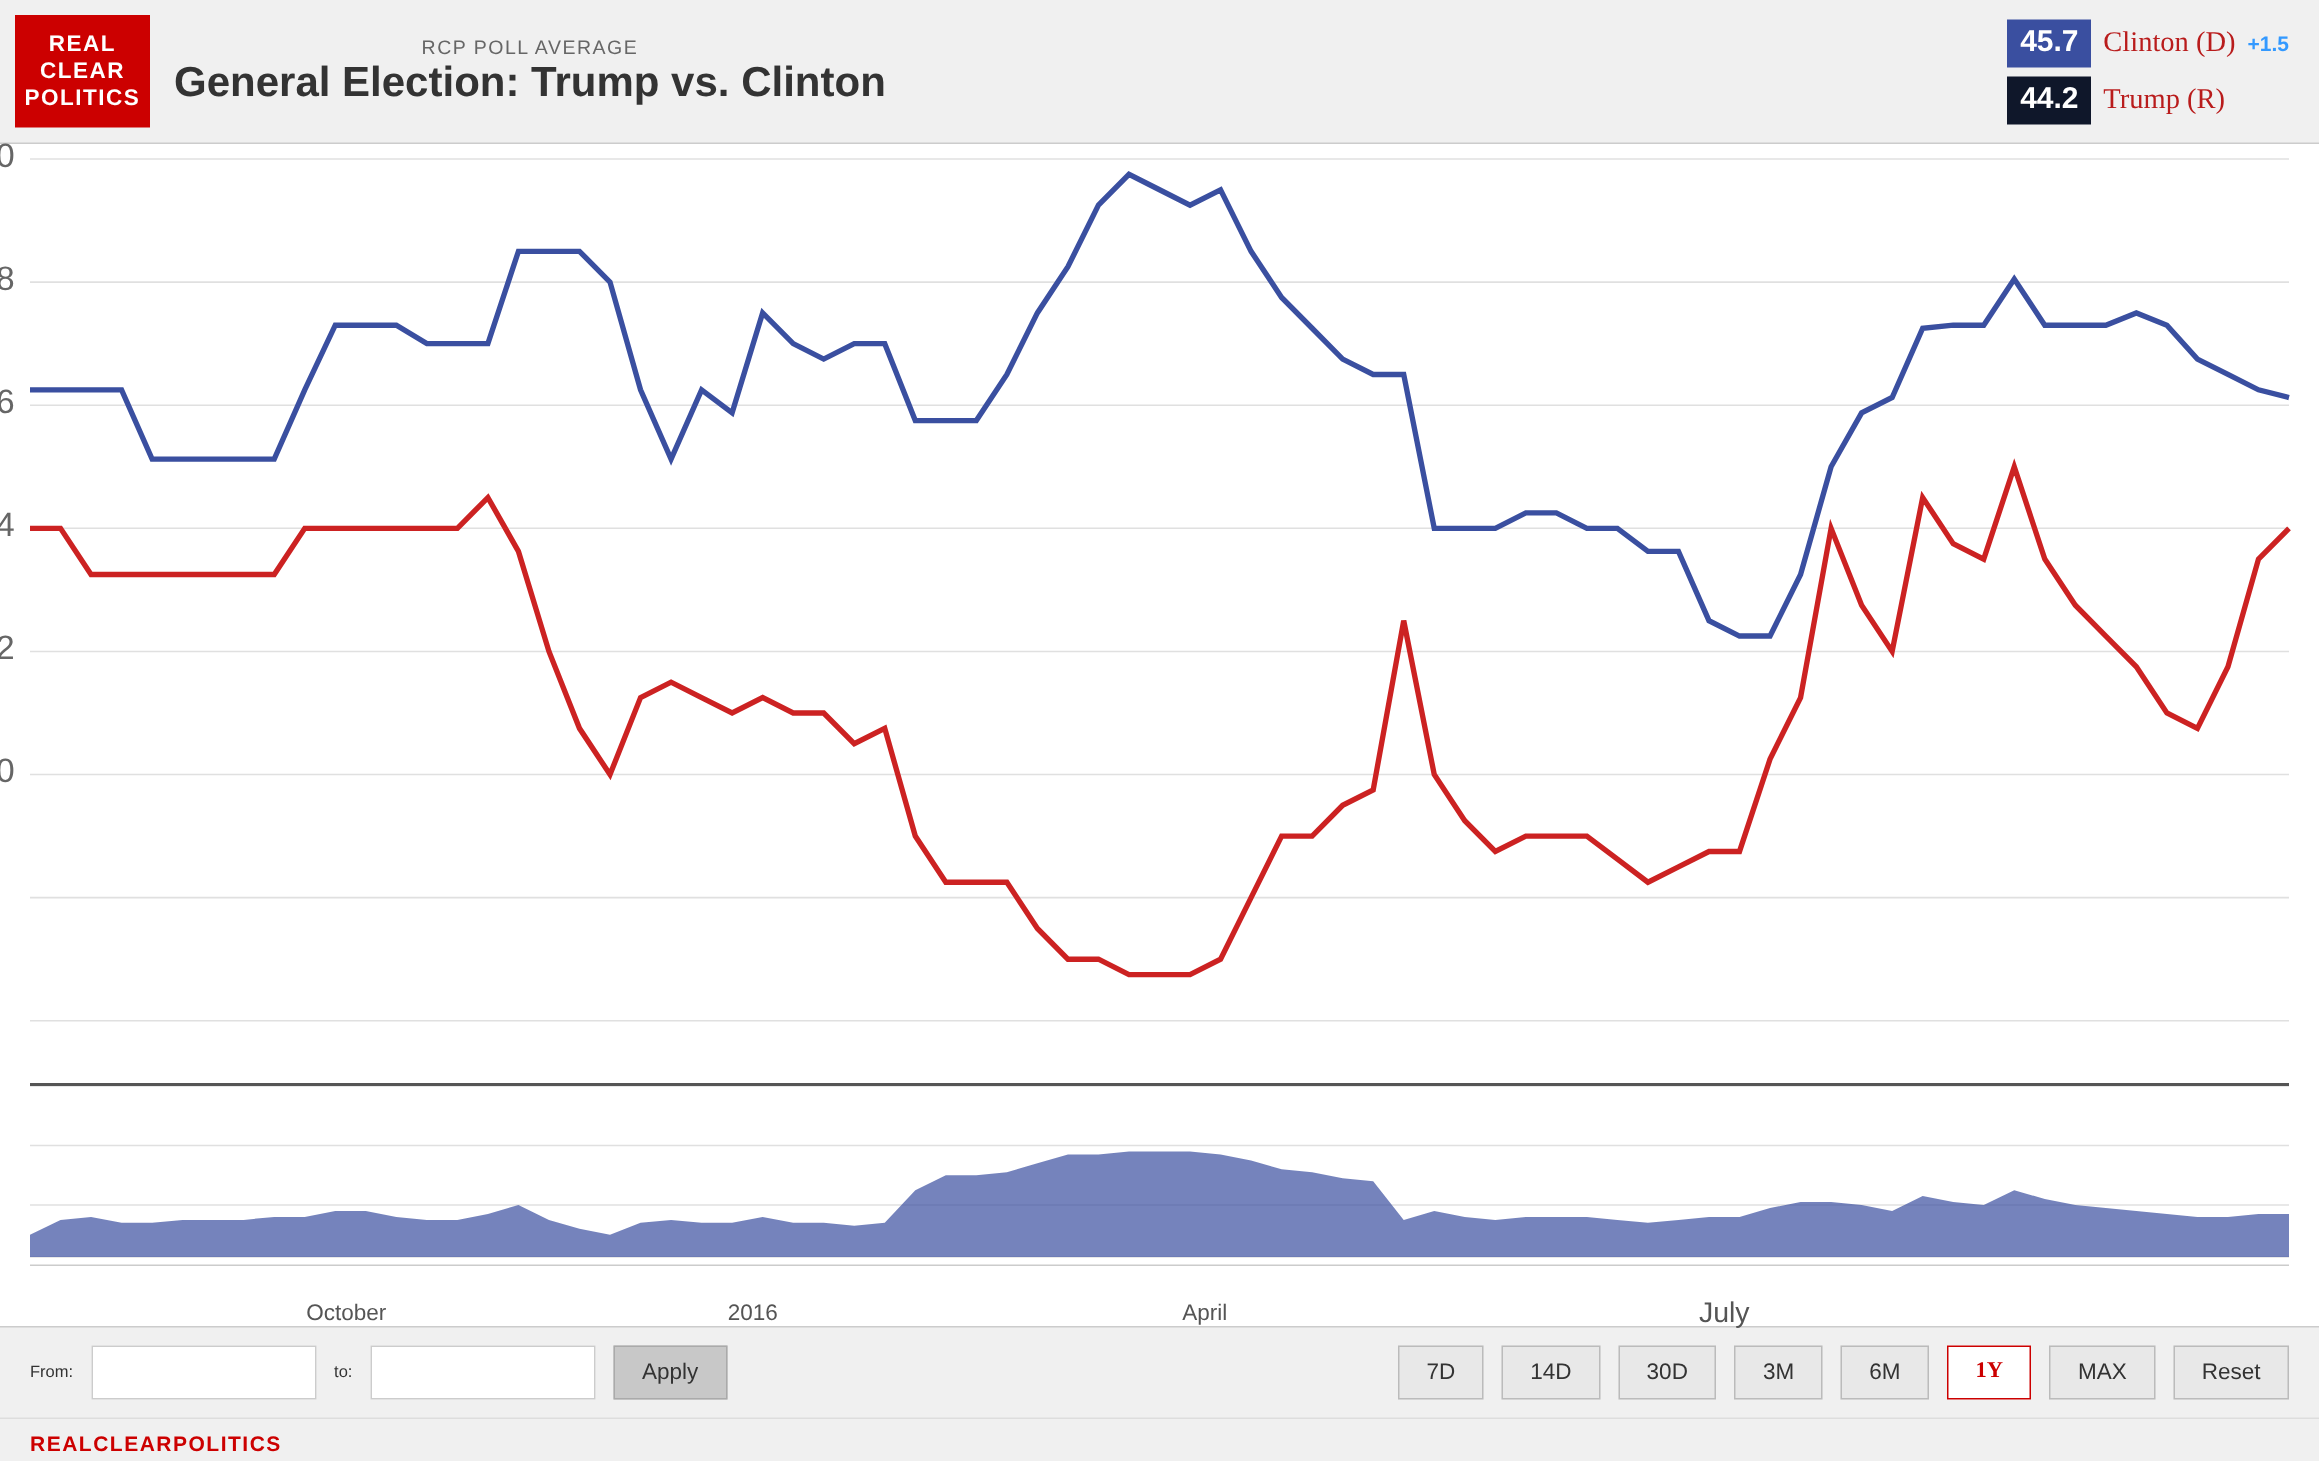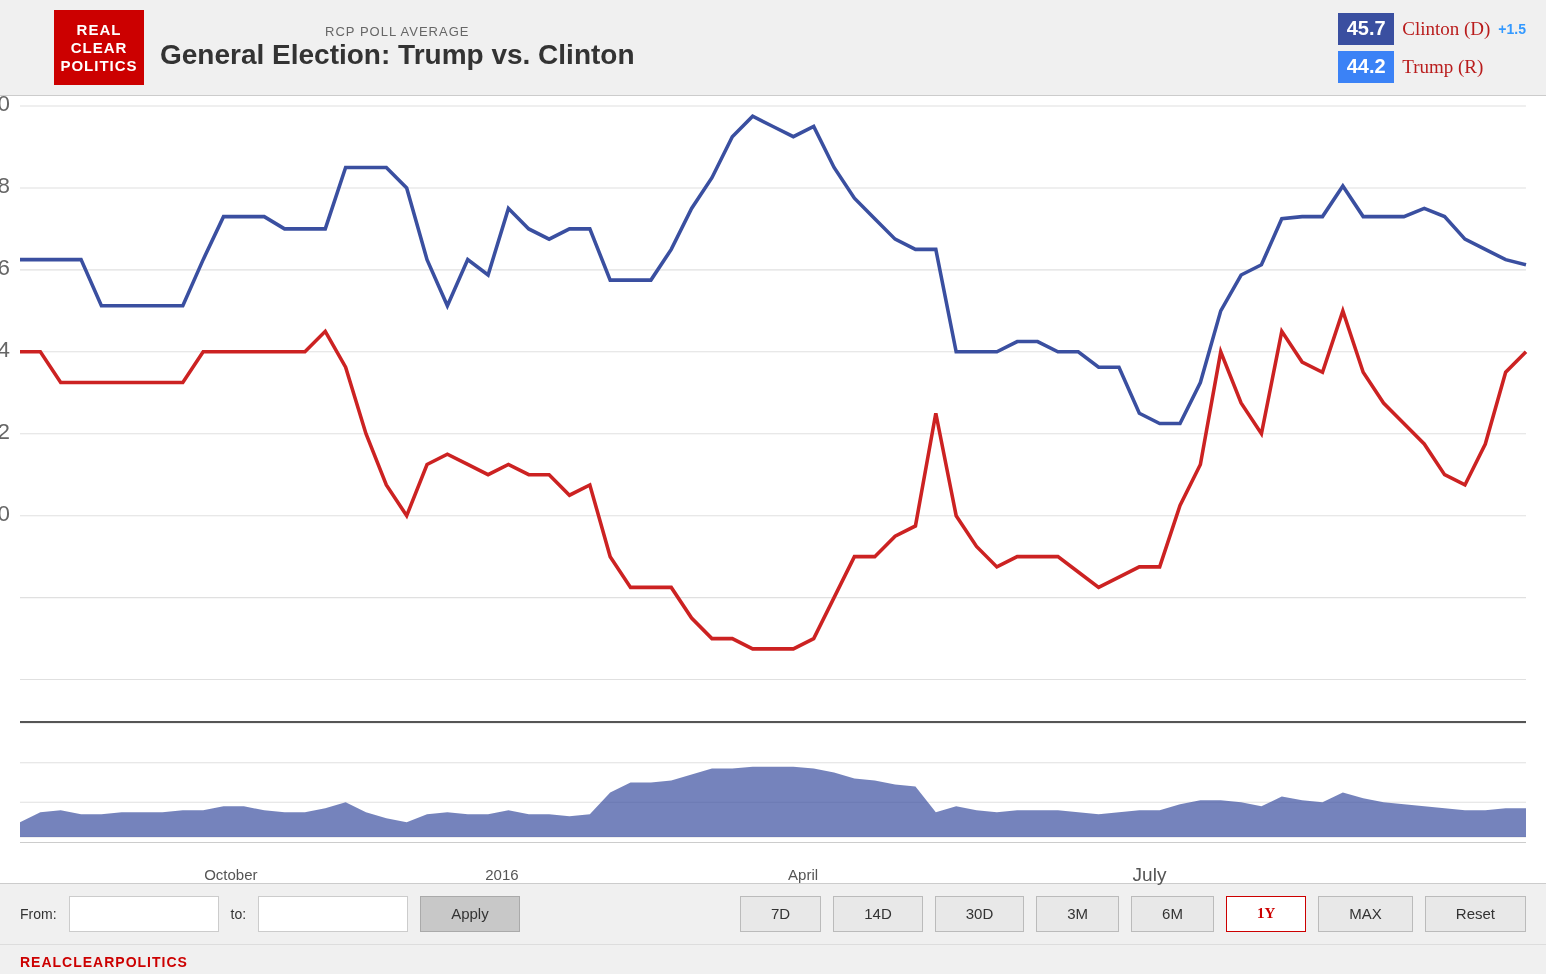--- a/index.html
+++ b/index.html
@@ -37,21 +37,20 @@
       background: #cc0000;
       display: flex;
       flex-direction: column;
       align-items: center;
       justify-content: center;
       color: white;
       font-weight: bold;
       font-size: 13px;
       line-height: 1.2;
       padding: 4px;
-      margin-left: 44px;
     }
     .logo-text {
       text-align: center;
       font-size: 15px;
       font-weight: 900;
       letter-spacing: 1px;
     }
     .title-block {
       display: flex;
       flex-direction: column;
@@ -82,21 +81,21 @@
       width: 56px;
       height: 32px;
       display: flex;
       align-items: center;
       justify-content: center;
       font-weight: bold;
       font-size: 20px;
       color: white;
     }
     .legend-score.blue { background: #3a4fa0; }
-    .legend-score.red { background: #3b82f6; }
+    .legend-score.red { background: #0f172a; }
     .legend-name {
       font-size: 19px;
       color: #b91c1c;
       font-family: Liberation Serif, serif;
     }
     .legend-change {
       font-size: 14px;
       color: #3399ff;
       font-weight: bold;
     }
@@ -134,33 +133,33 @@
     .controls {
       background: #f0f0f0;
       border-top: 1px solid #ccc;
       padding: 12px 20px;
       display: flex;
       align-items: center;
       gap: 12px;
       height: 65px;
     }
     .controls label {
-      font-size: 14px;
+      font-size: 11px;
       color: #333;
     }
     .controls input {
       border: 1px solid #ccc;
       background: white;
       padding: 6px 10px;
       font-size: 14px;
       width: 140px;
       height: 36px;
     }
     .btn {
-      padding: 8px 30px;
+      padding: 8px 18px;
       font-size: 15px;
       border: 1px solid #bbb;
       background: #e8e8e8;
       cursor: pointer;
       height: 36px;
       color: #333;
     }
     .btn.active {
       background: white;
       color: #cc0000;

